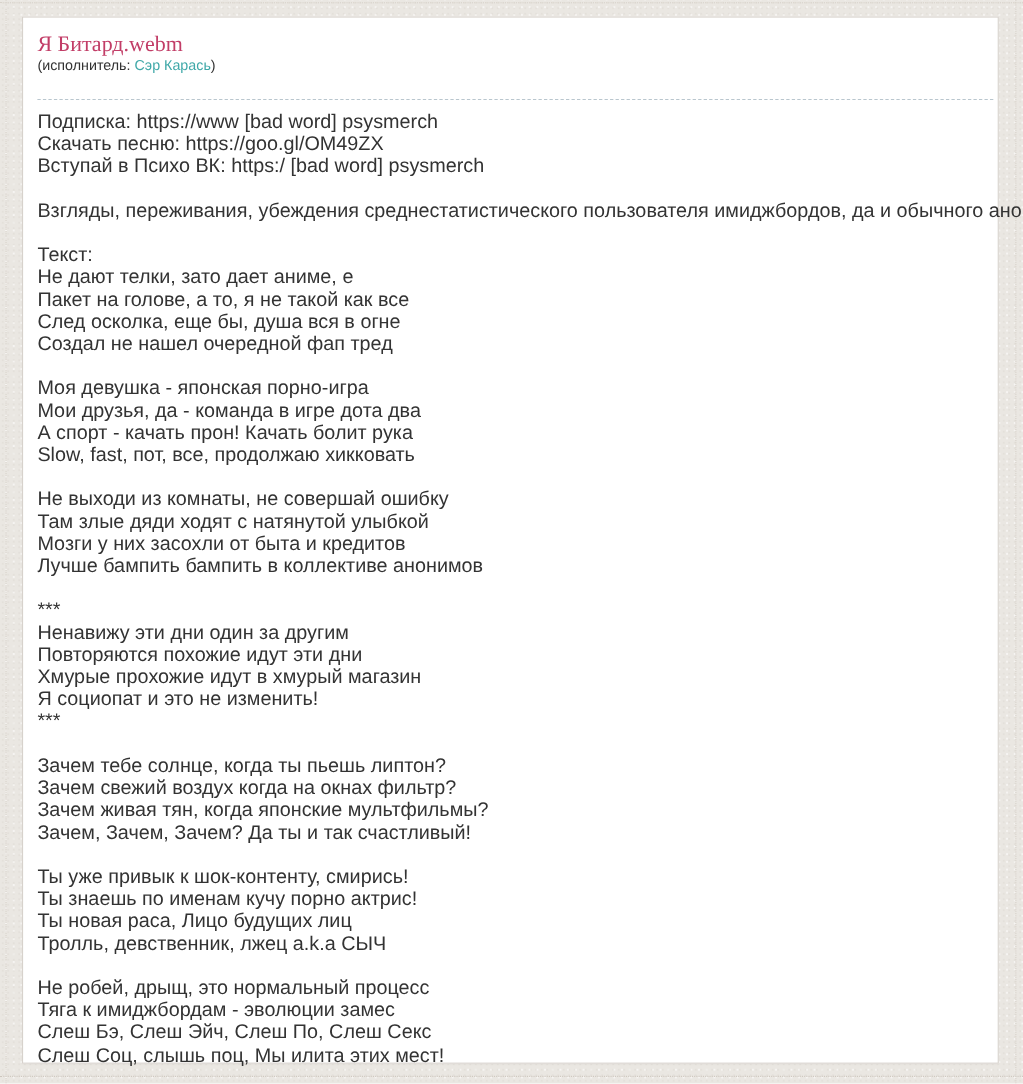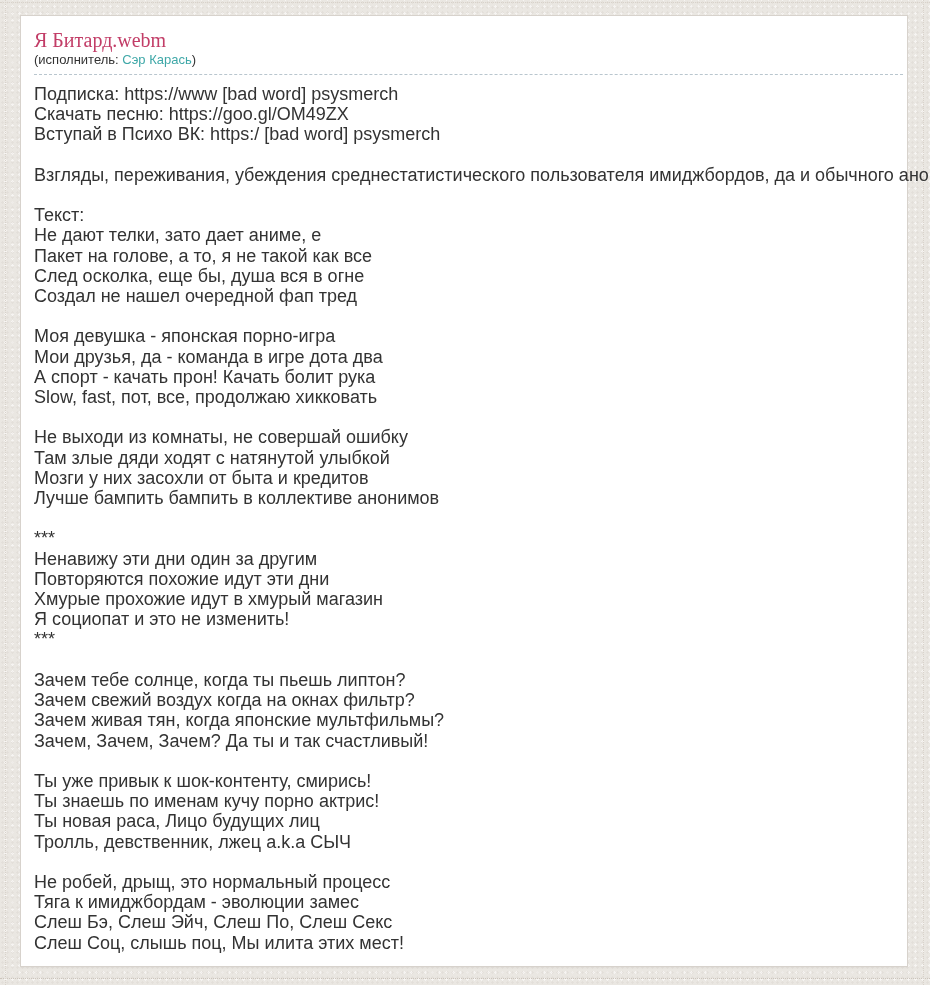--- a/index.html
+++ b/index.html
@@ -47,21 +47,21 @@
     font-size: 20px;
     line-height: 24px;
     font-weight: 400;
     color: #c23d67;
     font-family: Liberation Serif, serif;
   }
   .artist-line {
     font-size: 13px;
     line-height: 16px;
     color: #333333;
-    padding-bottom: 6px;
+    padding-bottom: 22px;
     border-bottom: 1px dashed #b9c6ce;
   }
   .artist-link {
     color: #3fa8a8;
     text-decoration: none;
     cursor: pointer;
   }
   .lyrics {
     margin-top: 9px;
     font-size: 18px;

